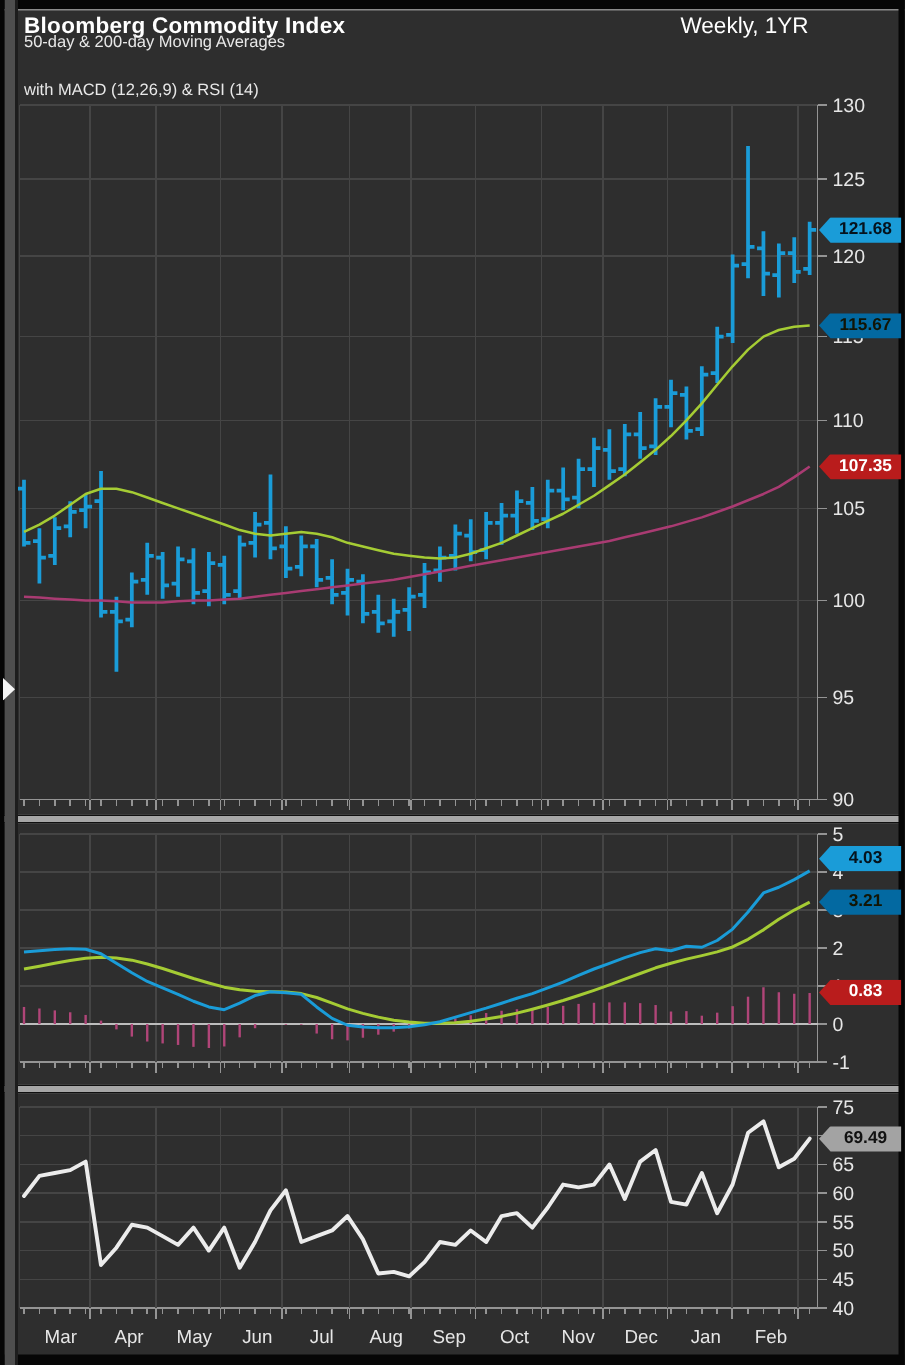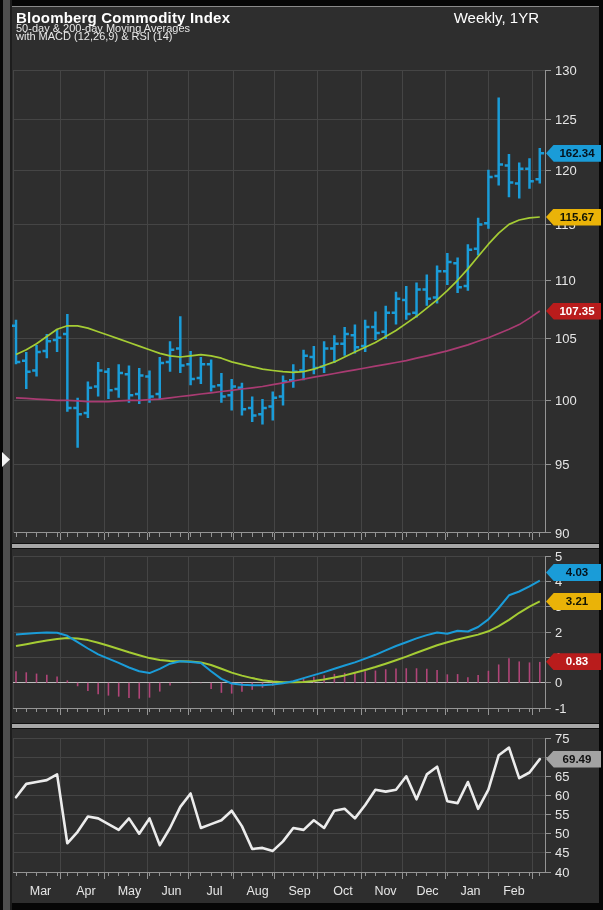--- a/index.html
+++ b/index.html
@@ -12,32 +12,32 @@
   .edge-bottom{position:absolute;left:0;top:903px;width:603px;height:7px;background:#060606;}
   .edge-left{position:absolute;left:0;top:0;width:3px;height:910px;background:#060606;}
   .left-strip{position:absolute;left:3px;top:0;width:7px;height:910px;background:#4e4e4e;}
   .left-strip-inner{position:absolute;left:10px;top:0;width:2px;height:910px;background:#1d1d1d;}
   .scroll-marker{position:absolute;left:2px;top:452px;width:8px;height:15px;background:#f5f5f5;
        clip-path:polygon(0 0,100% 50%,0 100%);}
   
   .title{position:absolute;left:16px;top:9px;font-size:15px;font-weight:bold;color:#ffffff;letter-spacing:.2px;}
   .period{position:absolute;right:64px;top:9px;font-size:15px;font-weight:normal;color:#ffffff;}
   .sub1{position:absolute;left:16px;top:22px;font-size:11px;color:#e8e8e8;}
-  .sub2{position:absolute;left:16px;top:30px;font-size:11px;color:#e8e8e8;}
+  .sub2{position:absolute;left:16px;top:54px;font-size:11px;color:#e8e8e8;}
   
   .sep{position:absolute;left:0;width:600px;height:4px;background:#a6a6a6;
        border-top:1px solid #101010;border-bottom:1px solid #101010;}
   #sep1{top:543px;} #sep2{top:723px;}
   svg{position:absolute;left:0;top:0;}
   
   .tag{position:absolute;left:546px;width:55px;height:17px;line-height:17px;
        font-size:11.5px;font-weight:bold;text-align:center;padding-left:7px;box-sizing:border-box;
        clip-path:polygon(0 50%,14% 0,100% 0,100% 100%,14% 100%);z-index:5;}
   .tag-blue{background:#1a9cd8;color:#05131d;}
-  .tag-green{background:#eab308;color:#121505;}
+  .tag-green{background:#0369a1;color:#121505;}
   .tag-magenta{background:#b91c1c;color:#ffffff;}
   .tag-white{background:#a3a3a3;color:#111111;}
 </style>
 </head>
 <body>
 
 <div id="app">
 
   <div class="title">Bloomberg Commodity Index</div>
   <div class="period">Weekly, 1YR</div>
@@ -426,21 +426,21 @@
       <text x="343" y="895" fill="#e6e6e6" font-size="12.5px" text-anchor="middle">Oct</text>
       <text x="385.5" y="895" fill="#e6e6e6" font-size="12.5px" text-anchor="middle">Nov</text>
       <text x="427.5" y="895" fill="#e6e6e6" font-size="12.5px" text-anchor="middle">Dec</text>
       <text x="470.5" y="895" fill="#e6e6e6" font-size="12.5px" text-anchor="middle">Jan</text>
       <text x="514" y="895" fill="#e6e6e6" font-size="12.5px" text-anchor="middle">Feb</text>
     </svg>
 
   <div id="sep1" class="sep"></div>
   <div id="sep2" class="sep"></div>
 
-  <div class="tag tag-blue" id="tag-last" style="top: 144.77px;">162.34</div>
+  <div class="tag tag-blue" id="tag-last" style="top: 144.77px;">121.68</div>
   <div class="tag tag-green" id="tag-ma50" style="top: 208.543px;">115.67</div>
   <div class="tag tag-magenta" id="tag-ma200" style="top: 302.523px;">107.35</div>
   <div class="tag tag-blue" id="tag-macd" style="top: 564px;">4.03</div>
   <div class="tag tag-green" id="tag-signal" style="top: 592.881px;">3.21</div>
   <div class="tag tag-magenta" id="tag-hist" style="top: 653.174px;">0.83</div>
   <div class="tag tag-white" id="tag-rsi" style="top: 750.596px;">69.49</div>
 
   <div class="edge-top"></div>
   <div class="edge-top-line"></div>
   <div class="edge-right"></div>

